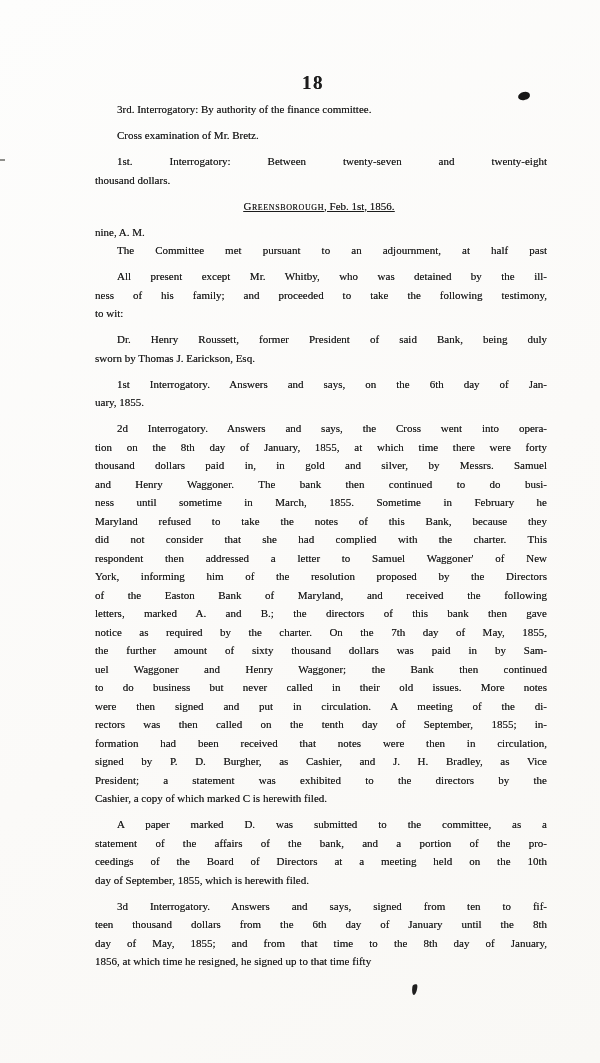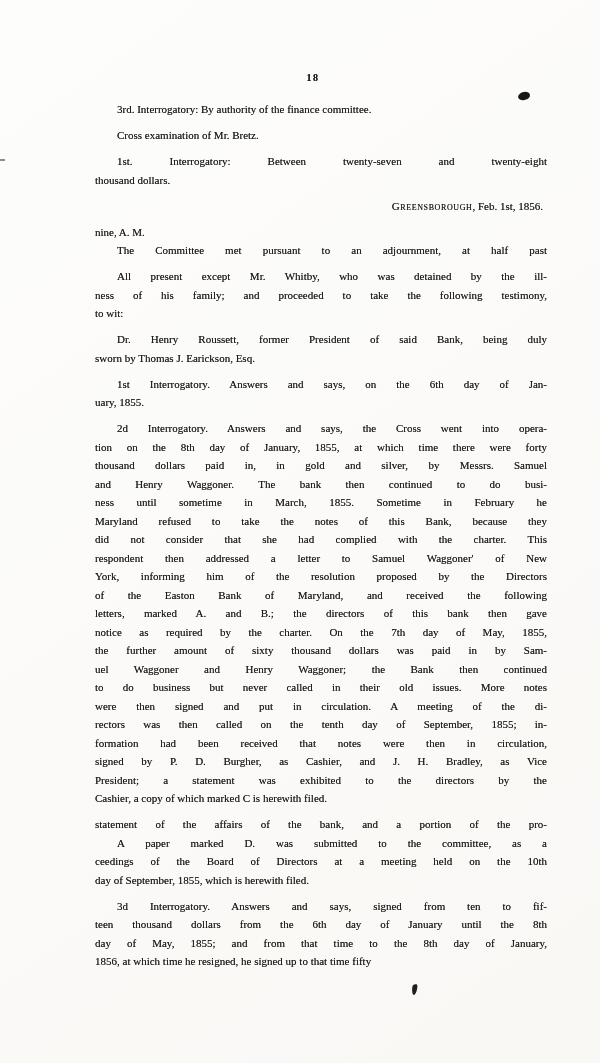--- a/index.html
+++ b/index.html
@@ -19,21 +19,21 @@
     color: #1c1c1c;
   }
   .page-number {
     position: absolute;
     top: 72px;
     left: 0;
     width: 100%;
     text-align: center;
     padding-left: 26px;
     box-sizing: border-box;
-    font-size: 10px;
+    font-size: 19px;
     font-weight: bold;
     letter-spacing: 1.5px;
     text-shadow: 0 0 0.6px rgba(20,20,20,0.75);
   }
   .text-column {
     position: absolute;
     left: 95px;
     top: 100px;
     width: 452px;
     font-size: 11px;
@@ -42,22 +42,23 @@
   }
   .para { margin: 0 0 7.5px 0; }
   .para:last-child { margin-bottom: 0; }
   .line {
     text-align: justify;
     text-align-last: justify;
   }
   .line.last { text-align-last: left; }
   .line.indent { text-indent: 22px; }
   .dateline {
-    text-align: right;
+    text-align: center;
     padding-right: 4px;
+    text-decoration: underline;
   }
   .smallcaps {
     font-variant: small-caps;
     letter-spacing: 0.6px;
   }
   .ink-blot {
     position: absolute;
     left: 518px;
     top: 92px;
     width: 12px;
@@ -138,22 +139,22 @@
         <div class="line">uel Waggoner and Henry Waggoner; the Bank then continued</div>
         <div class="line">to do business but never called in their old issues. More notes</div>
         <div class="line">were then signed and put in circulation. A meeting of the di-</div>
         <div class="line">rectors was then called on the tenth day of September, 1855; in-</div>
         <div class="line">formation had been received that notes were then in circulation,</div>
         <div class="line">signed by P. D. Burgher, as Cashier, and J. H. Bradley, as Vice</div>
         <div class="line">President; a statement was exhibited to the directors by the</div>
         <div class="line last">Cashier, a copy of which marked C is herewith filed.</div>
       </div>
       <div class="para">
+        <div class="line indent">A paper marked D. was submitted to the committee, as a</div>
         <div class="line">statement of the affairs of the bank, and a portion of the pro-</div>
-        <div class="line indent">A paper marked D. was submitted to the committee, as a</div>
         <div class="line">ceedings of the Board of Directors at a meeting held on the 10th</div>
         <div class="line last">day of September, 1855, which is herewith filed.</div>
       </div>
       <div class="para">
         <div class="line indent">3d Interrogatory. Answers and says, signed from ten to fif-</div>
         <div class="line">teen thousand dollars from the 6th day of January until the 8th</div>
         <div class="line">day of May, 1855; and from that time to the 8th day of January,</div>
         <div class="line last">1856, at which time he resigned, he signed up to that time fifty</div>
       </div>
     </div>

